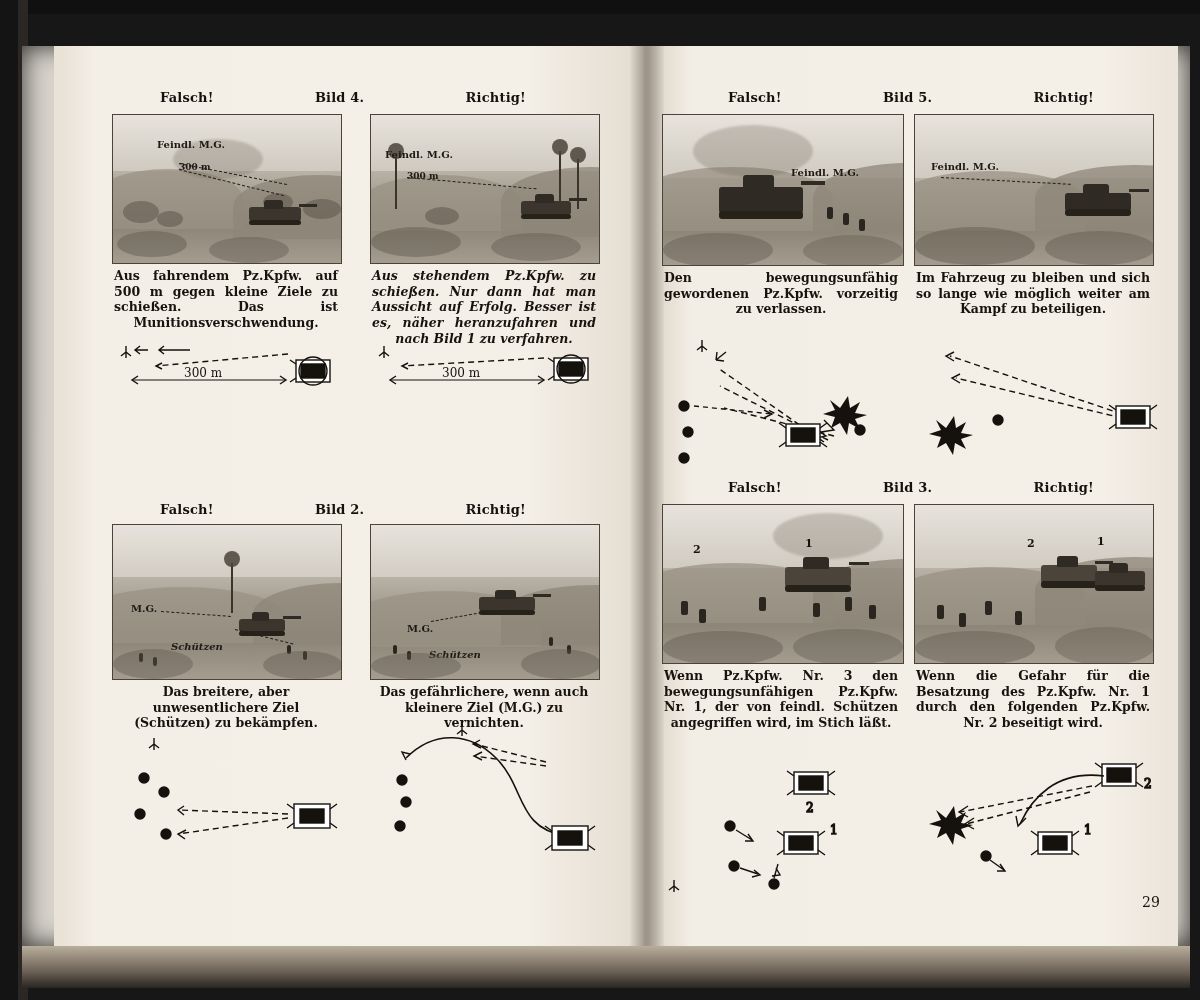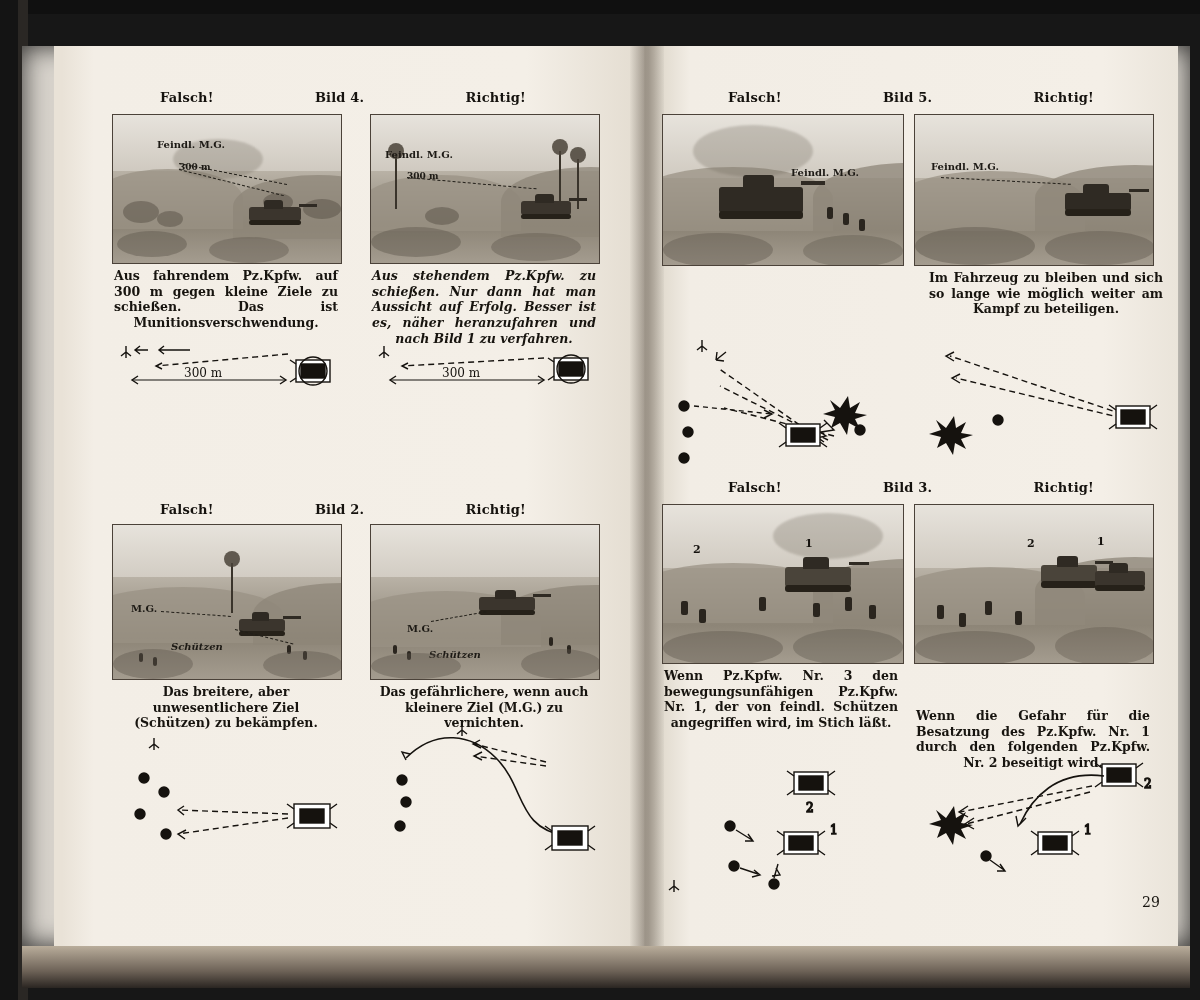--- a/index.html
+++ b/index.html
@@ -126,21 +126,21 @@
       <div class="dash" style="left:36px;top:62px;width:130px;transform:rotate(5deg);transform-origin:left center;"></div>
       <div class="tank" style="left:150px;top:86px;width:50px;height:14px;">
         <div class="turret"></div>
           <div class="barrel"></div>
           <div class="track"></div>
       </div>
       <div class="bush" style="left:0px;top:112px;width:90px;height:30px;opacity:.45;"></div>
       <div class="bush" style="left:120px;top:118px;width:90px;height:28px;opacity:.4;"></div>
     </div>
 
-    <div class="caption justify" style="position:absolute;left:92px;top:222px;width:224px;">Aus fahrendem Pz.Kpfw. auf 300 m gegen kleine Ziele zu schießen. Das ist Munitionsverschwendung.</div>
+    <div class="caption justify" style="position:absolute;left:92px;top:222px;width:224px;">Aus fahrendem Pz.Kpfw. auf 500 m gegen kleine Ziele zu schießen. Das ist Munitionsverschwendung.</div>
     <div class="caption justify" style="position:absolute;left:350px;top:222px;width:224px;font-style:italic;">Aus stehendem Pz.Kpfw. zu schießen. Nur dann hat man Aussicht auf Erfolg. Besser ist es, näher heranzufahren und nach Bild 1 zu verfahren.</div>
 
     <div class="schem" style="left:96px;top:290px;">
       <svg width="230" height="60" viewBox="0 0 230 60">
         <g stroke="#15120e" fill="none" stroke-width="1.4">
           <path d="M8 16 l0 -6 M8 16 l-5 4 M8 16 l5 4 M8 16 l0 6"></path>
           <path d="M30 14 l-12 0 M22 10 l-5 4 l5 4" stroke-width="1.4"></path>
           <path d="M72 14 l-30 0 M46 10 l-5 4 l5 4"></path>
           <path d="M170 18 L38 30" stroke-dasharray="6 4"></path>
           <path d="M44 27 l-6 3 l6 3"></path>
@@ -306,21 +306,22 @@
       <div class="dash" style="left:26px;top:62px;width:130px;transform:rotate(3deg);transform-origin:left center;"></div>
       <div class="tank" style="left:150px;top:78px;width:66px;height:18px;background:#2f2a23;">
         <div class="turret" style="height:11px;top:-9px;"></div>
         <div class="barrel" style="right:-18px;top:-4px;width:20px;height:3px;"></div>
         <div class="track" style="bottom:-5px;height:7px;"></div>
       </div>
       <div class="bush" style="left:0;top:112px;width:120px;height:38px;opacity:.45;"></div>
       <div class="bush" style="left:130px;top:116px;width:110px;height:34px;opacity:.4;"></div>
     </div>
 
-    <div class="caption justify" style="position:absolute;left:894px;top:224px;width:234px;margin-left:13px;">Im Fahrzeug zu bleiben und sich so lange wie möglich weiter am Kampf zu beteiligen.</div>
+    <div class="caption justify" style="position:absolute;left:642px;top:224px;width:234px;">Den bewegungsunfähig gewordenen Pz.Kpfw. vorzeitig zu verlassen.</div>
+    <div class="caption justify" style="position:absolute;left:894px;top:224px;width:234px;">Im Fahrzeug zu bleiben und sich so lange wie möglich weiter am Kampf zu beteiligen.</div>
 
     <div class="schem" style="left:642px;top:286px;">
       <svg width="250" height="140" viewBox="0 0 250 140">
         <g stroke="#15120e" fill="none" stroke-width="1.4">
           <path d="M38 14 l0 -6 M38 14 l-5 4 M38 14 l5 4 M38 14 l0 6"></path>
           <path d="M62 20 l-10 8 M52 28 l8 1 M52 28 l1 -8"></path>
           <path d="M160 110 L54 36" stroke-dasharray="6 4"></path>
           <path d="M164 108 L56 54" stroke-dasharray="6 4"></path>
           <path d="M170 104 L60 76" stroke-dasharray="6 4"></path>
           <path d="M150 96 l12 8 l-14 3"></path>
@@ -408,21 +409,21 @@
       </div>
       <div class="fig" style="left:22px;top:100px;width:7px;height:14px;"></div>
       <div class="fig" style="left:44px;top:108px;width:7px;height:14px;"></div>
       <div class="fig" style="left:70px;top:96px;width:7px;height:14px;"></div>
       <div class="fig" style="left:100px;top:106px;width:7px;height:14px;"></div>
       <div class="bush" style="left:0;top:126px;width:120px;height:34px;opacity:.4;"></div>
       <div class="bush" style="left:140px;top:122px;width:100px;height:38px;opacity:.36;"></div>
     </div>
 
     <div class="caption justify" style="position:absolute;left:642px;top:622px;width:234px;">Wenn Pz.Kpfw. Nr. 3 den bewegungsunfähigen Pz.Kpfw. Nr. 1, der von feindl. Schützen angegriffen wird, im Stich läßt.</div>
-    <div class="caption justify" style="position:absolute;left:894px;top:622px;width:234px;margin-top:40px;">Wenn die Gefahr für die Besatzung des Pz.Kpfw. Nr. 1 durch den folgenden Pz.Kpfw. Nr. 2 beseitigt wird.</div>
+    <div class="caption justify" style="position:absolute;left:894px;top:622px;width:234px;">Wenn die Gefahr für die Besatzung des Pz.Kpfw. Nr. 1 durch den folgenden Pz.Kpfw. Nr. 2 beseitigt wird.</div>
 
     <div class="schem" style="left:642px;top:690px;">
       <svg width="250" height="160" viewBox="0 0 250 160">
         <g stroke="#15120e" fill="none" stroke-width="1.4">
           <rect x="130" y="36" width="34" height="22" fill="#fff"></rect>
           <rect x="135" y="40" width="24" height="14" fill="#15120e"></rect>
           <path d="M130 40 l-7 -5 M130 54 l-7 5 M164 40 l7 -5 M164 54 l7 5"></path>
           <text class="dist" x="142" y="76">2</text>
           <rect x="120" y="96" width="34" height="22" fill="#fff"></rect>
           <rect x="125" y="100" width="24" height="14" fill="#15120e"></rect>

